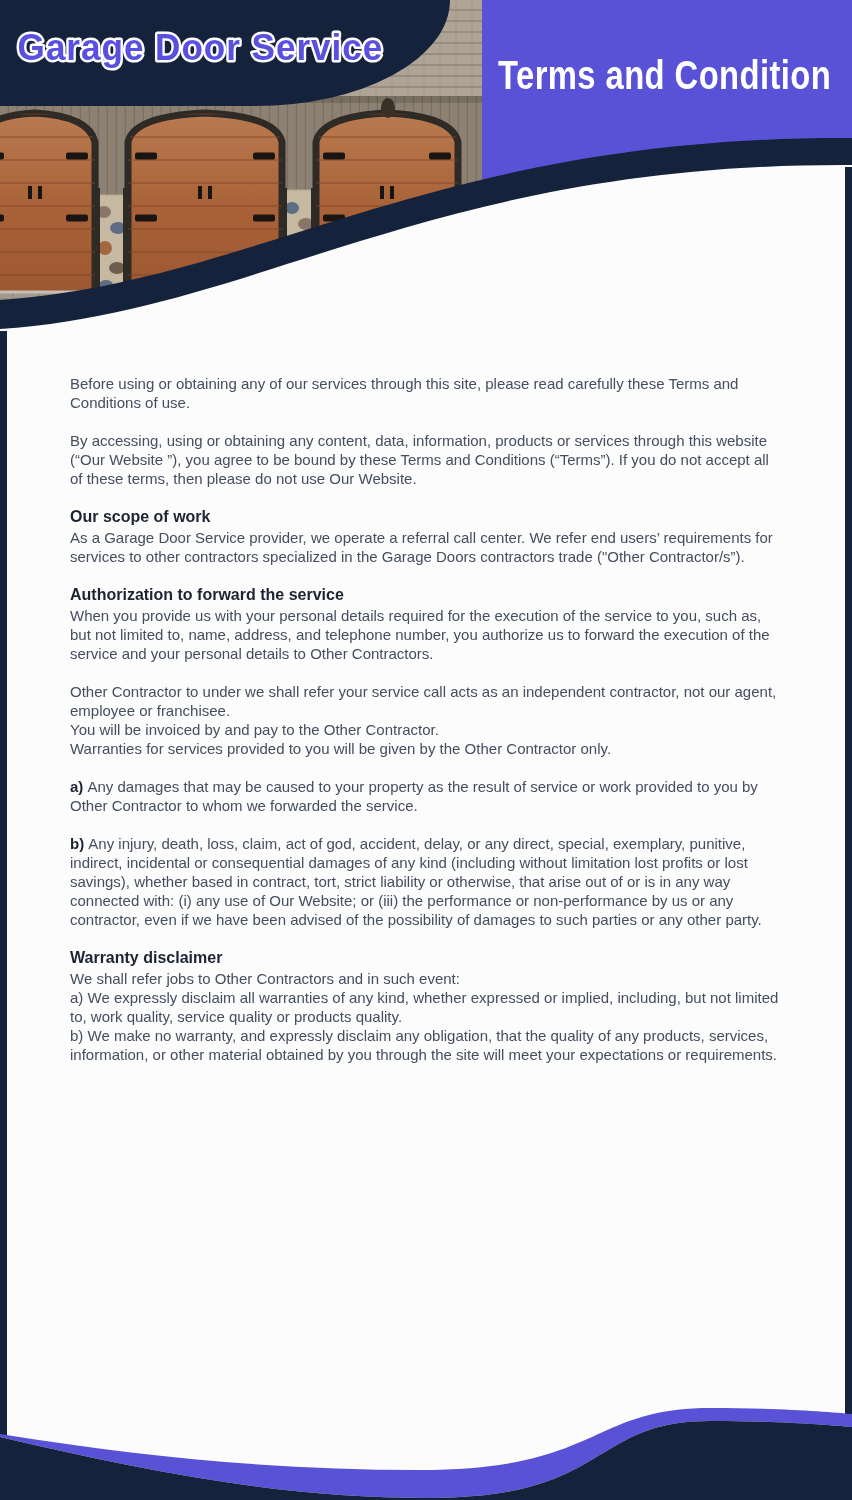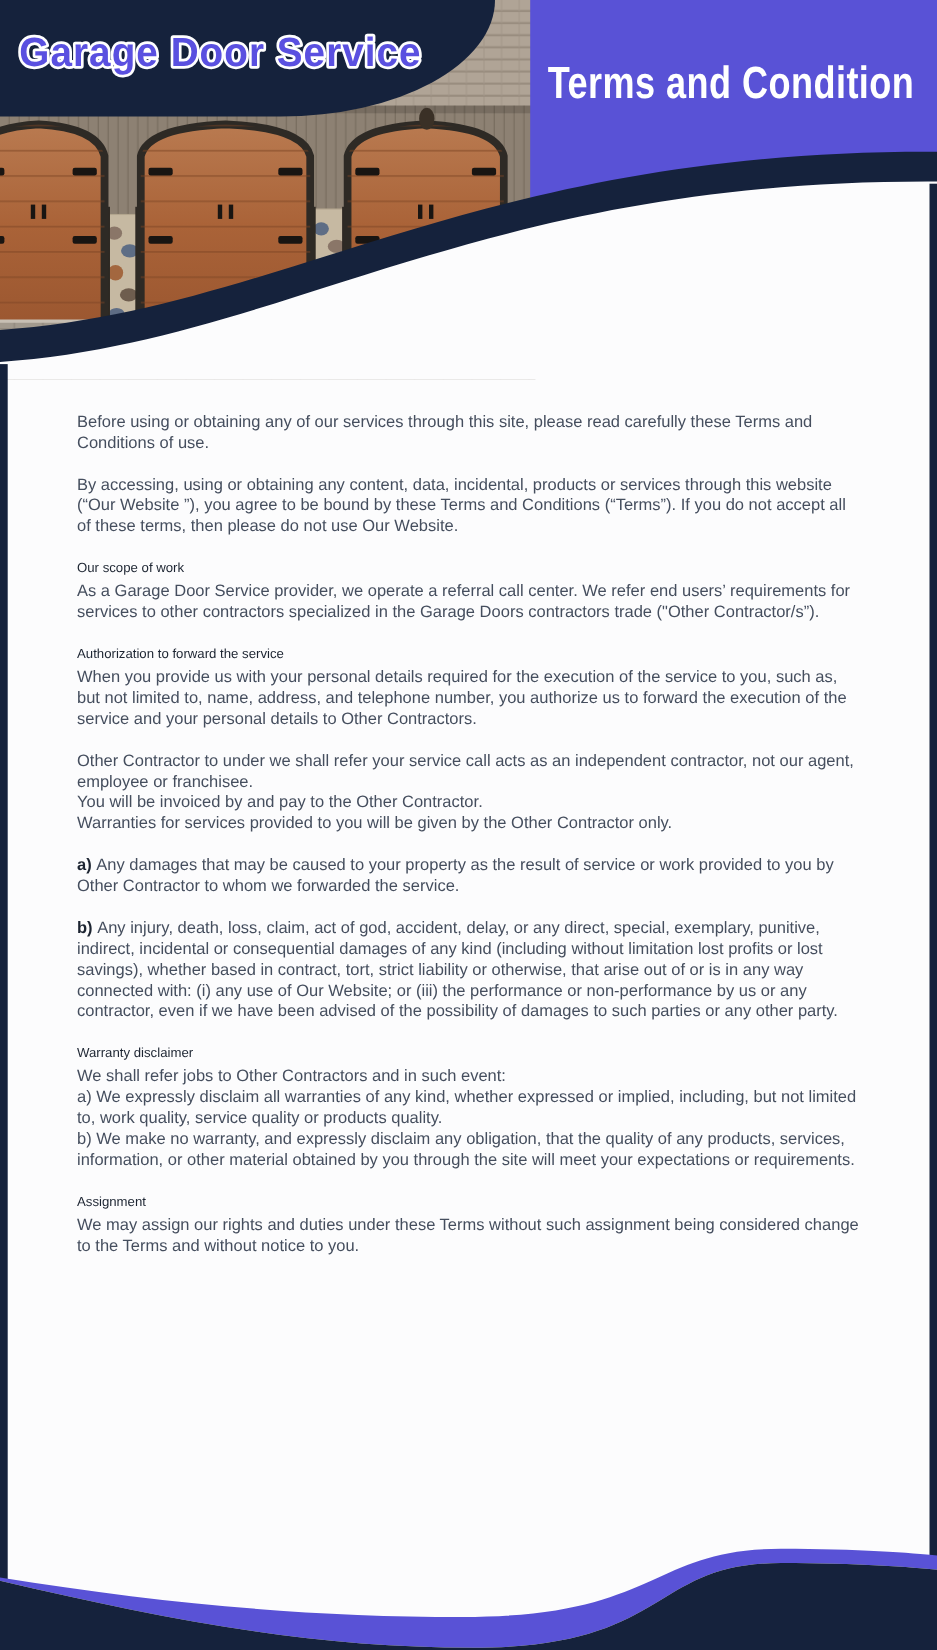--- a/index.html
+++ b/index.html
@@ -37,22 +37,22 @@
   .side-border.right{right:0;top:167px;height:1250px;}
   
   .content{
     position:absolute;top:328px;left:70px;width:714px;z-index:2;
     color:var(--text-body,#454e5e);
     font-size:15px;line-height:19px;margin-top:46px;
   }
   .para{margin:0 0 19px 0;white-space:pre-wrap;}
   .para b{color:var(--text-heading,#1c2431);}
   .sec-heading{
-    margin:3px 0 2px 0;font-size:12px;line-height:19px;
-    color:var(--text-heading,#1c2431);font-weight:normal;
+    margin:3px 0 2px 0;font-size:16px;line-height:19px;
+    color:var(--text-heading,#1c2431);font-weight:bold;
   }
   
   .footer-svg{position:absolute;left:0;bottom:0;z-index:4;}
 </style>
 </head>
 <body>
 
 <div class="page">
 
   <div class="header">
@@ -160,21 +160,21 @@
       <path d="M0,329 C260,311 430,163 852,165 L852,345 L0,345 Z" fill="var(--paper,#fcfcfd)"></path>
     </svg>
   </div>
 
   <div class="side-border left"></div>
   <div class="side-border right"></div>
 
   <div class="content">
     <div>
         <p class="para">Before using or obtaining any of our services through this site, please read carefully these Terms and Conditions of use.</p>
-        <p class="para">By accessing, using or obtaining any content, data, incidental, products or services through this website (“Our Website ”), you agree to be bound by these Terms and Conditions (“Terms”). If you do not accept all of these terms, then please do not use Our Website.</p>
+        <p class="para">By accessing, using or obtaining any content, data, information, products or services through this website (“Our Website ”), you agree to be bound by these Terms and Conditions (“Terms”). If you do not accept all of these terms, then please do not use Our Website.</p>
       </div>
     <div>
         <section>
           <h3 class="sec-heading">Our scope of work</h3>
           <p class="para">As a Garage Door Service provider, we operate a referral call center. We refer end users’ requirements for services to other contractors specialized in the Garage Doors contractors trade ("Other Contractor/s”).</p>
         </section>
         <section>
           <h3 class="sec-heading">Authorization to forward the service</h3>
           <p class="para">When you provide us with your personal details required for the execution of the service to you, such as, but not limited to, name, address, and telephone number, you authorize us to forward the execution of the service and your personal details to Other Contractors.</p>
         </section>
@@ -185,24 +185,20 @@
         </section>
         <section>
           <p class="para"><b>a) </b>Any damages that may be caused to your property as the result of service or work provided to you by Other Contractor to whom we forwarded the service.</p>
           <p class="para"><b>b) </b>Any injury, death, loss, claim, act of god, accident, delay, or any direct, special, exemplary, punitive, indirect, incidental or consequential damages of any kind (including without limitation lost profits or lost savings), whether based in contract, tort, strict liability or otherwise, that arise out of or is in any way connected with: (i) any use of Our Website; or (iii) the performance or non-performance by us or any contractor, even if we have been advised of the possibility of damages to such parties or any other party.</p>
         </section>
         <section>
           <h3 class="sec-heading">Warranty disclaimer</h3>
           <p class="para">We shall refer jobs to Other Contractors and in such event:
 a) We expressly disclaim all warranties of any kind, whether expressed or implied, including, but not limited to, work quality, service quality or products quality.
 b) We make no warranty, and expressly disclaim any obligation, that the quality of any products, services, information, or other material obtained by you through the site will meet your expectations or requirements.</p>
-        </section>
-        <section>
-          <h3 class="sec-heading">Assignment</h3>
-          <p class="para">We may assign our rights and duties under these Terms without such assignment being considered change to the Terms and without notice to you.</p>
         </section>
       </div>
   </div>
 
   <svg class="footer-svg" width="852" height="100" viewBox="0 0 852 100">
     <path d="M0,34 C150,58 280,70 420,70 C600,70 590,8 710,8 C780,8 830,12 852,14
              L852,27 C830,25 780,21 710,21 C590,21 610,98 430,98 C280,98 150,72 0,37 Z" fill="var(--purple,#5952d6)"></path>
     <path d="M0,37 C150,72 280,98 430,98 C610,98 590,21 710,21 C780,21 830,25 852,27
              L852,100 L0,100 Z" fill="var(--navy,#15223c)"></path>
   </svg>

